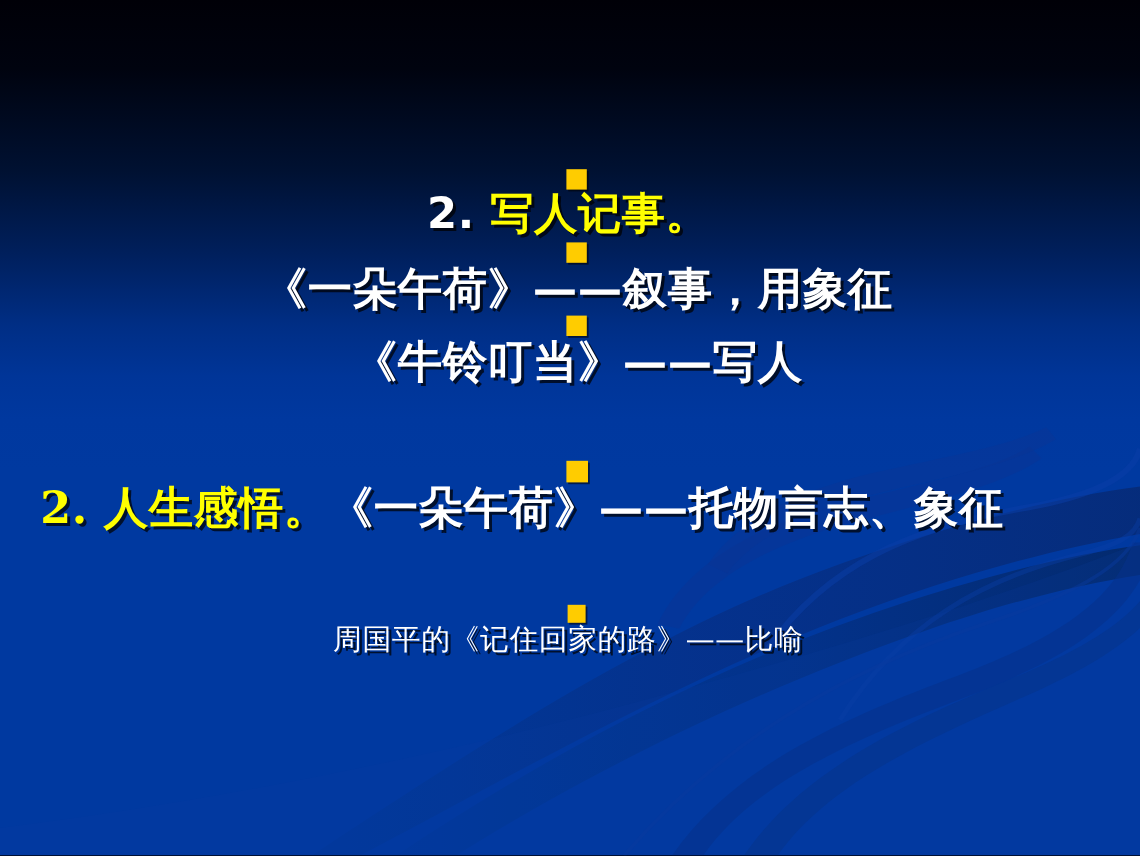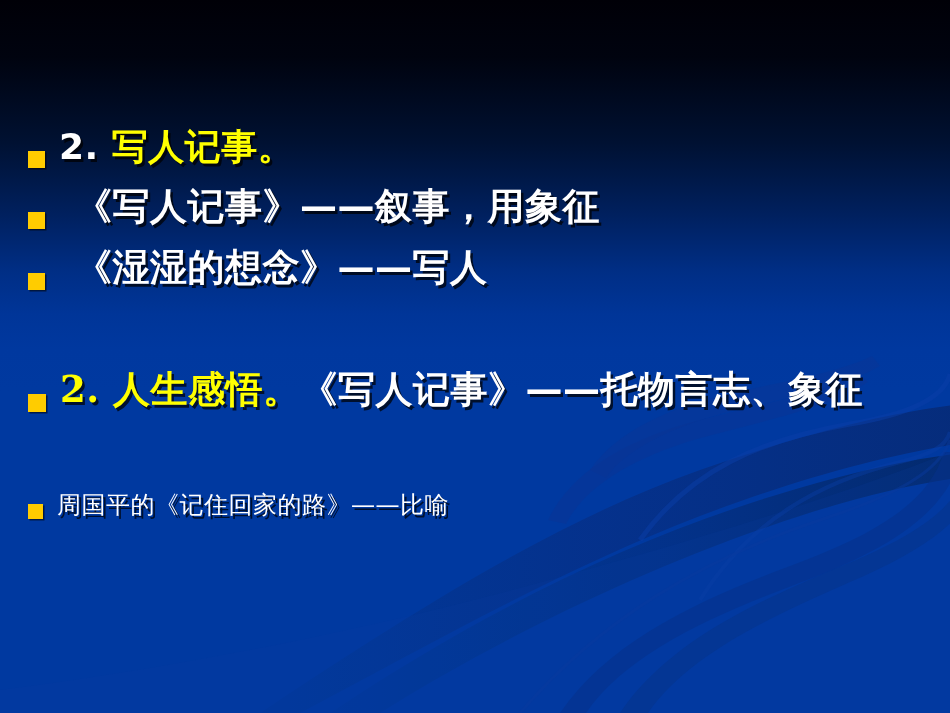--- a/index.html
+++ b/index.html
@@ -42,23 +42,24 @@
     left: 0;
     top: 0;
     width: 950px;
     height: 713px;
     padding: 0;
   }
 
   .bullet-row {
     position: absolute;
     display: flex;
-    align-items: flex-end;
+    align-items: center;
     left: 0;
     width: 933px;
+    flex-direction: column;
   }
 
   .marker {
     flex: 0 0 auto;
     background: #FFCC00;
     margin-top: 14px;
     box-shadow: 1.5px 1.5px 0 rgba(0,0,0,0.55);
   }
   .marker.m1 { width: 17px; height: 17px; margin-left: 28px; margin-top: 15px; }
   .marker.m2 { width: 17px; height: 17px; margin-left: 28px; margin-top: 17px; }
@@ -172,31 +173,31 @@
 
   <div id="content">
 
     <div class="bullet-row" id="row-1">
       <span class="marker m1"></span>
       <span class="line-text hdr pad-a"><span class="white sh">2.</span><span class="yellow sh"> 写人记事。</span></span>
     </div>
 
     <div class="bullet-row" id="row-2">
       <span class="marker m2"></span>
-      <span class="line-text body-ln white sh pad-b">《写人记事》——叙事，用象征</span>
+      <span class="line-text body-ln white sh pad-b">《一朵午荷》——叙事，用象征</span>
     </div>
 
     <div class="bullet-row" id="row-3">
       <span class="marker m3"></span>
-      <span class="line-text body-ln white sh pad-b">《湿湿的想念》——写人</span>
+      <span class="line-text body-ln white sh pad-b">《牛铃叮当》——写人</span>
     </div>
 
     <div class="bullet-row" id="row-4">
       <span class="marker m4"></span>
-      <span class="line-text body-ln pad-a"><span class="yellow sh">2. 人生感悟。</span><span class="white sh">《写人记事》——托物言志、象征</span></span>
+      <span class="line-text body-ln pad-a"><span class="yellow sh">2. 人生感悟。</span><span class="white sh">《一朵午荷》——托物言志、象征</span></span>
     </div>
 
     <div class="bullet-row" id="row-5">
       <span class="marker m5"></span>
       <span class="line-text light-ln white sh pad-a">周国平的《记住回家的路》——比喻</span>
     </div>
 
   </div>
 </div>
 

